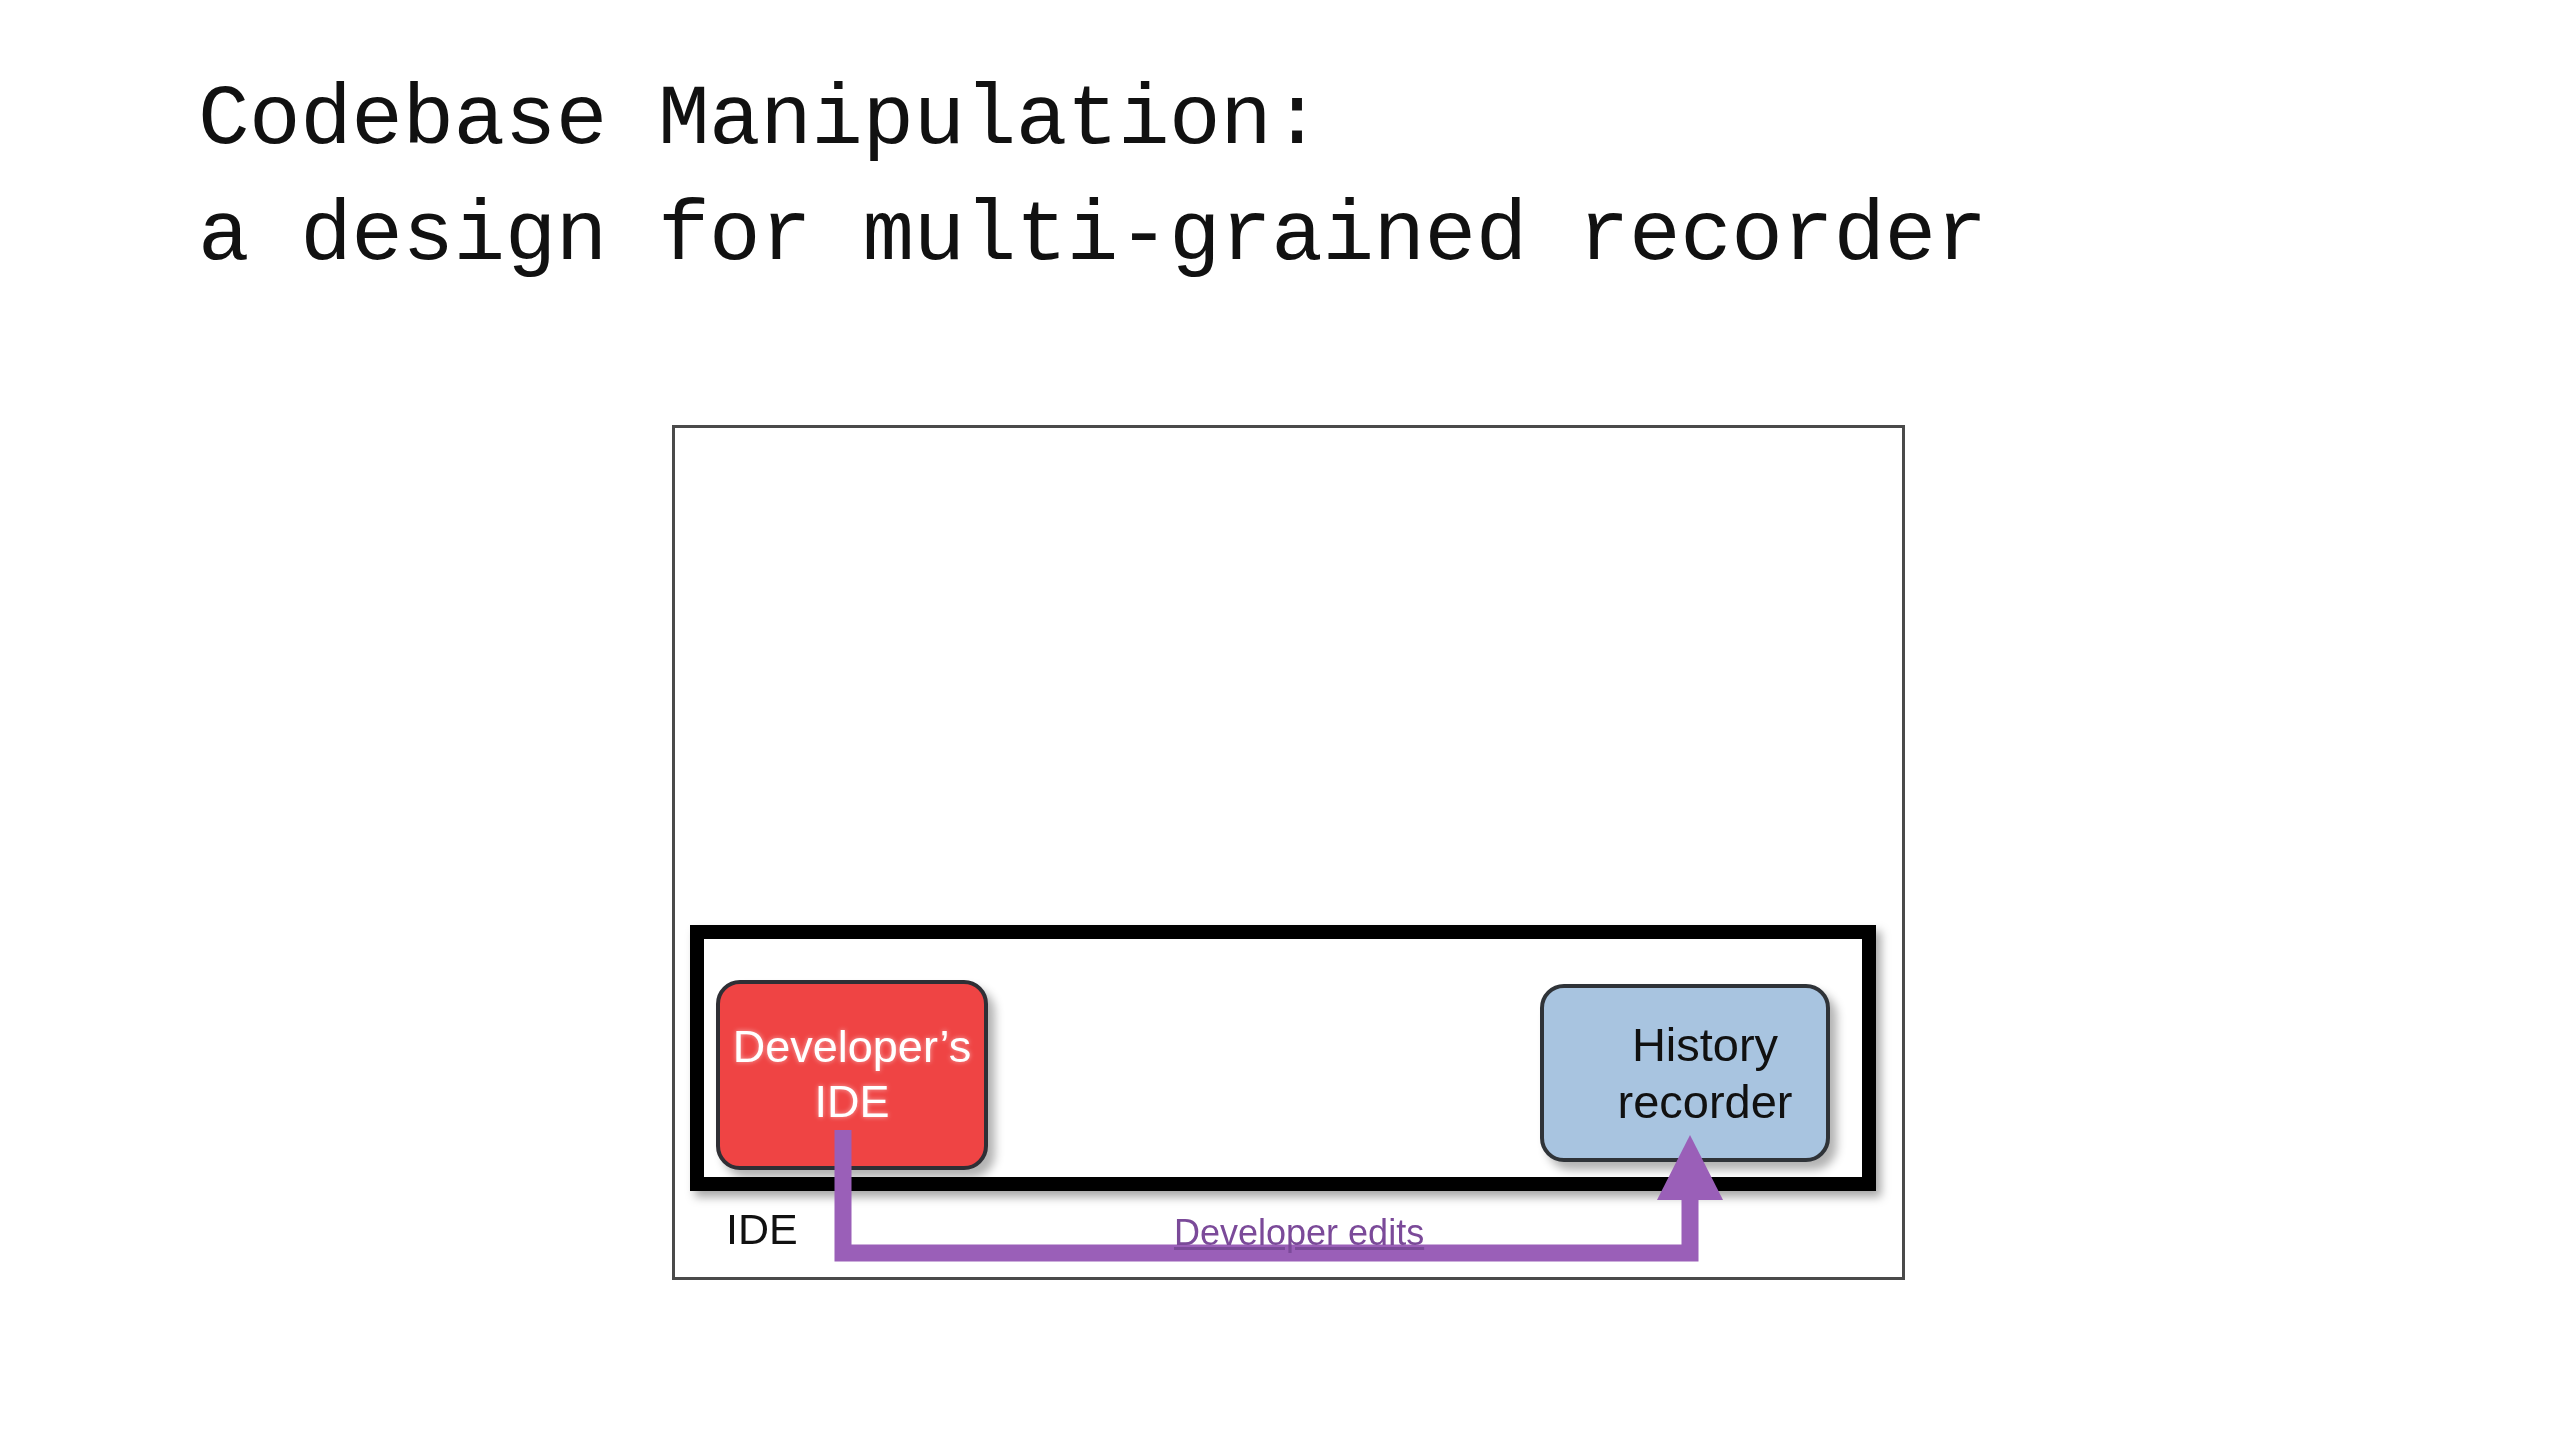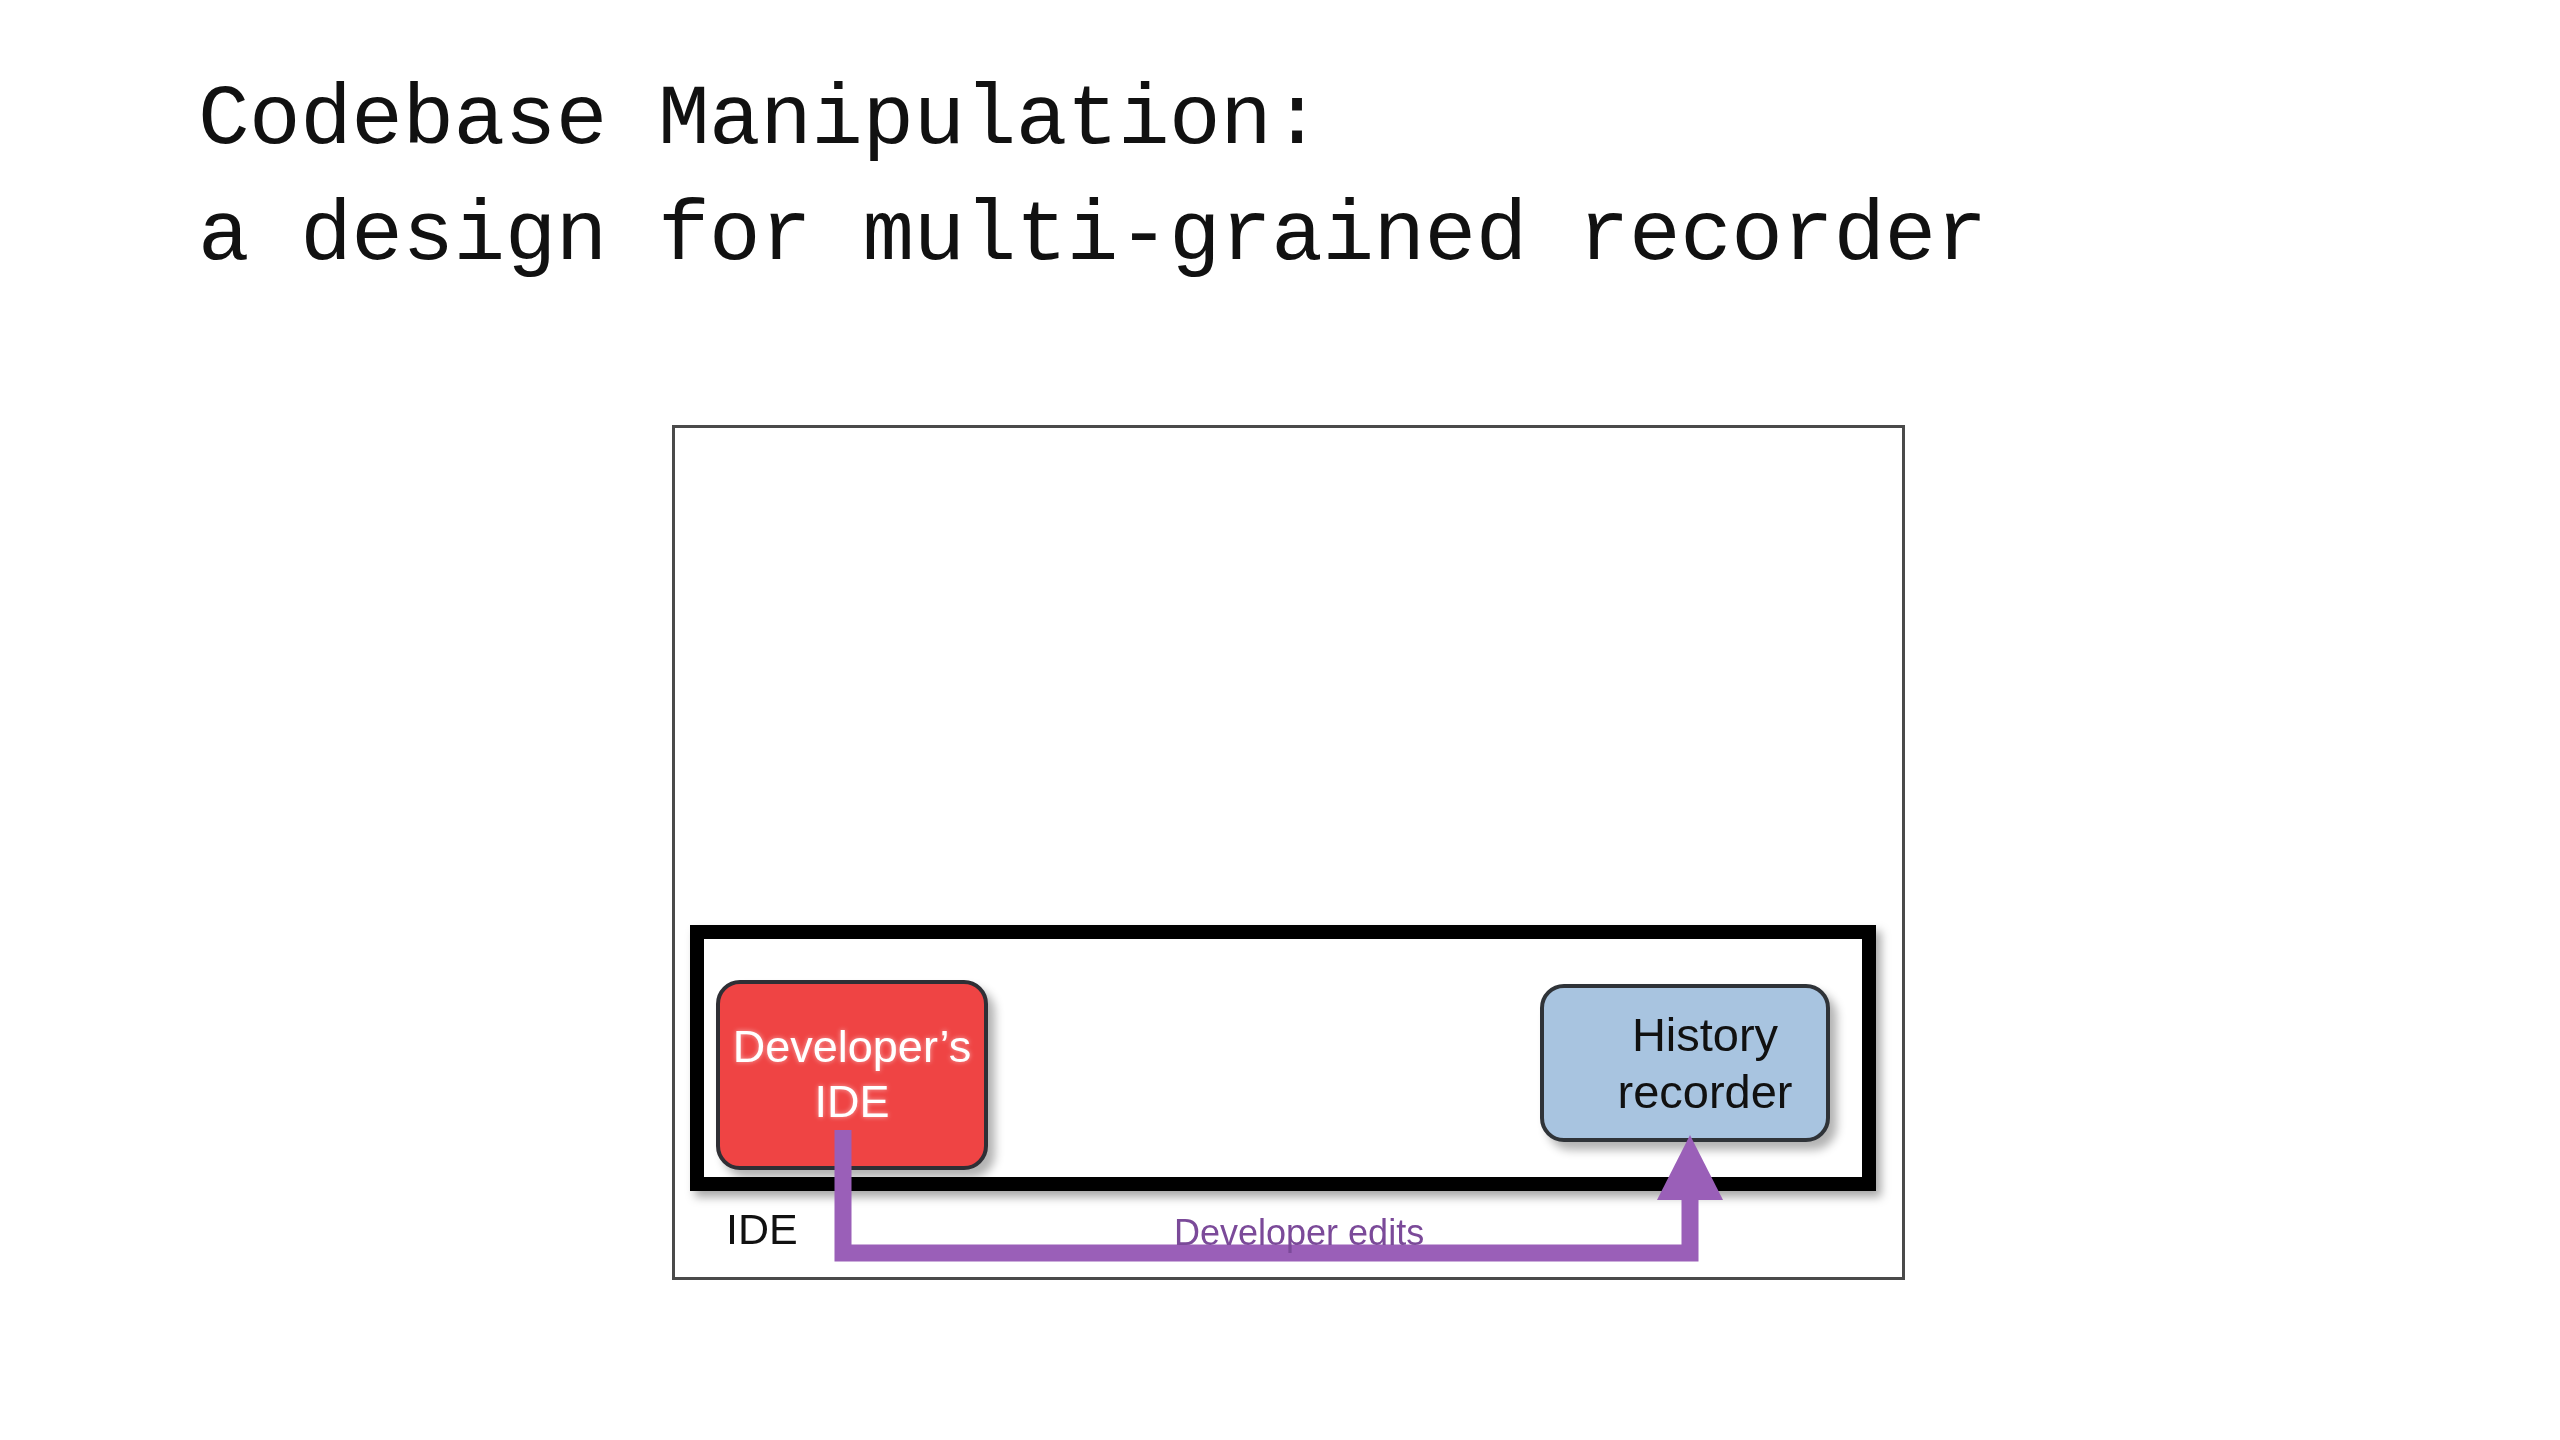--- a/index.html
+++ b/index.html
@@ -92,21 +92,21 @@
     color: #ffffff;
     font-size: 45px;
     font-weight: 400;
     text-shadow: 0 0 5px rgba(255,255,255,0.55);
   }
 
   #node-history-recorder {
     left: 1540px;
     top: 984px;
     width: 290px;
-    height: 158px;
+    height: 178px;
     background: #a8c4e0;
     border: 4px solid #2f3338;
     color: #111111;
     font-size: 47px;
     font-weight: 400;
     padding-left: 40px;
   }
 
   
   #edge-layer {
@@ -129,20 +129,21 @@
     font-size: 43px;
     font-weight: 400;
     color: #111111;
   }
   #label-developer-edits {
     left: 1174px;
     top: 1212px;
     font-size: 36px;
     font-weight: 400;
     color: #7b4a99;
+    text-decoration: underline;
   }
 </style>
 </head>
 <body>
 
 <div id="slide-title">
   <span class="title-line">Codebase Manipulation:</span>
   <span class="title-line">a design for multi-grained recorder</span>
 </div>
 

